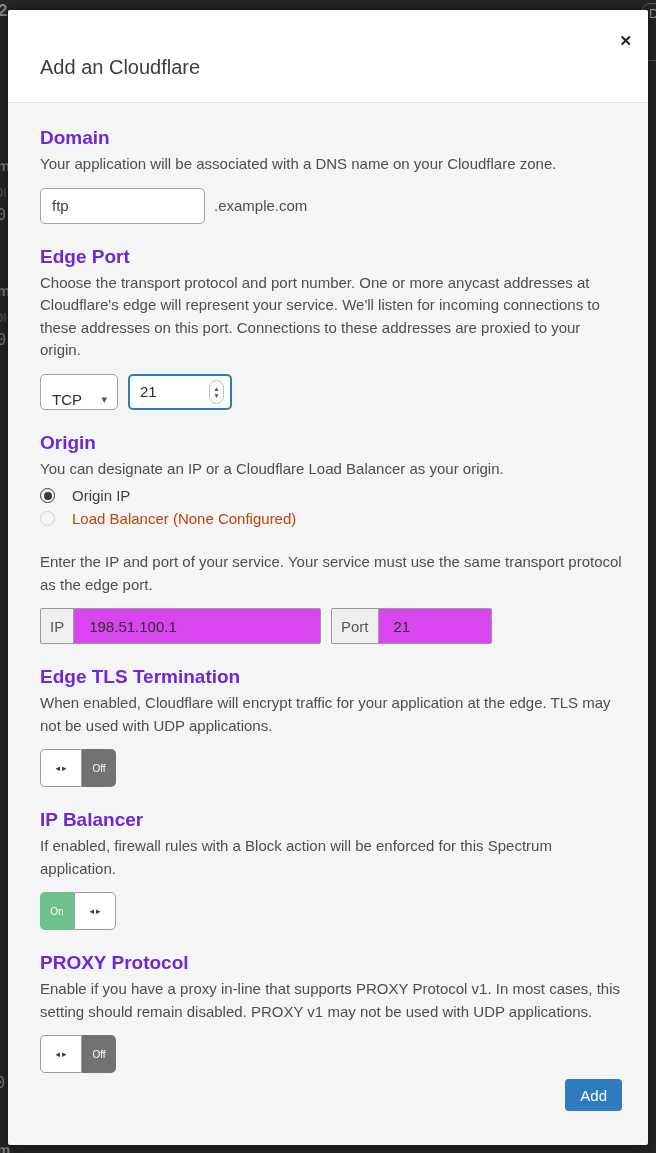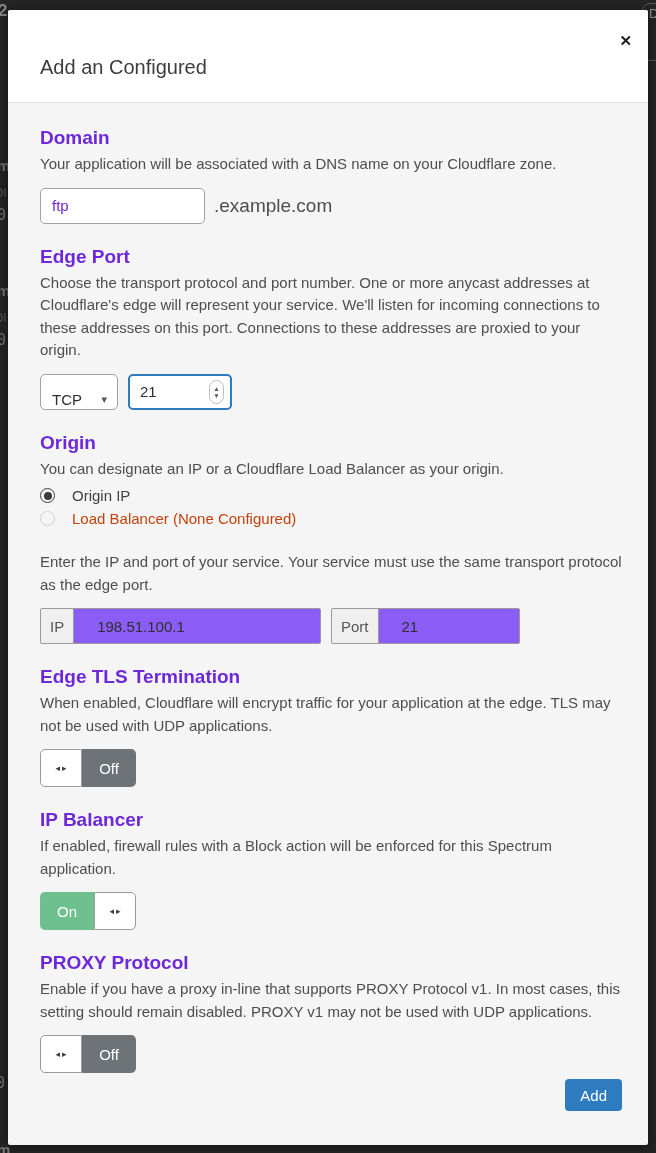--- a/index.html
+++ b/index.html
@@ -58,25 +58,25 @@
   }
   .section p {
     font-size:15px; line-height:22.5px; color:#4e4e4e;
     margin-bottom:12px; max-width:582px;
   }
 
   
   .row { display:flex; align-items:center; }
   .text-input {
     height:36px; border:1px solid #a2a2a2; border-radius:5px;
-    padding:12px 11px; font-size:15px; color:#6d28d9; background:#fff;
+    padding:12px 11px; font-size:15px; color:#404040; background:#fff;
     outline:none; font-family:inherit;
   }
   .domain-input { width:165px; }
-  .suffix { font-size:19px; color:#4e4e4e; margin-left:9px; }
+  .suffix { font-size:15px; color:#4e4e4e; margin-left:9px; }
 
   .select {
     width:78px; height:36px; border:1px solid #a2a2a2; border-radius:5px;
     background:#fff; display:flex; align-items:center; justify-content:space-between;
     padding:16px 10px 0 11px; font-size:15px; color:#2e2e2e; cursor:pointer;
   }
   .chev { font-size:11px; color:#555; }
 
   .port-wrap {
     width:104px; height:36px; border:2px solid #2f7bbf; border-radius:5px;
@@ -103,45 +103,45 @@
     background:#3a3a3a; border-radius:50%;
   }
   .radio.disabled { border:1.5px solid #cfcfcf; }
   .radio-label { font-size:15px; color:#3f3f3f; margin-left:17px; }
   .radio-label.dim { color:#c2410c; }
   .ip-desc { margin-top:24px; }
 
   
   .igroup {
     display:flex; height:36px; border:1px solid #9a9a9a; border-radius:2px;
-    background:#8b5cf6; align-items:stretch; overflow:hidden;gap:8px;
+    background:#d946ef; align-items:stretch; overflow:hidden;
   }
   .igroup .addon {
     background:#efefef; border-right:1px solid #9a9a9a; display:flex;
     align-items:center; padding:0 9px; font-size:15px; color:#555; flex:none;
   }
   .igroup input {
     border:none; outline:none; padding:0 15px; font-size:15px; color:#2e2e2e;
     flex:1; min-width:0; background:transparent; font-family:inherit;
   }
   .ip-group { width:281px; }
-  .port-group { width:189px; margin-left:10px; }
+  .port-group { width:161px; margin-left:10px; }
 
   
   .toggle { display:inline-flex; height:38px; cursor:pointer; }
   .toggle .handle {
     width:42px; background:#fff; border:1px solid #9b9b9b;
     display:flex; align-items:center; justify-content:center;
   }
   .toggle.is-off .handle { border-radius:5px 0 0 5px; }
   .toggle.is-on  .handle { border-radius:0 5px 5px 0; }
   .toggle .arrows { font-size:9px; color:#3d3d3d; letter-spacing:2px; padding-left:2px; }
   .toggle .state {
-    width:54px; display:flex; align-items:center; justify-content:center;
-    color:#fff; font-size:15px;
+    width:34px; display:flex; align-items:center; justify-content:center;
+    color:#fff; font-size:10px;
   }
   .state-off { background:#6e7377; border-radius:0 5px 5px 0; }
   .state-on  { background:#6ec08f; border-radius:5px 0 0 5px; }
 
   
   .footer { display:flex; justify-content:flex-end; margin-top:6px; }
   .add-btn {
     height:32px; padding:0 15px; background:#2f7bbf; color:#fff; border:none;
     border-radius:4px; font-size:15px; cursor:pointer; font-family:inherit;
   }
@@ -157,21 +157,21 @@
 <span class="frag f5">OI</span>
 <span class="frag f6">0</span>
 <span class="frag f7">0</span>
 <span class="frag f8">m</span>
 <span class="frag f9">D</span>
 <div class="bg-box"></div>
 
 <div class="modal">
 
   <div class="modal-header">
-    <div class="modal-title">Add an Configured</div>
+    <div class="modal-title">Add an Cloudflare</div>
     <div class="close-btn">✕</div>
   </div>
 
   <div class="modal-body">
 
     <div class="section">
       <h3>Domain</h3>
       <p>Your application will be associated with a DNS name on your Cloudflare zone.</p>
       <div class="row">
         <input class="text-input domain-input" type="text" value="ftp" style="">

